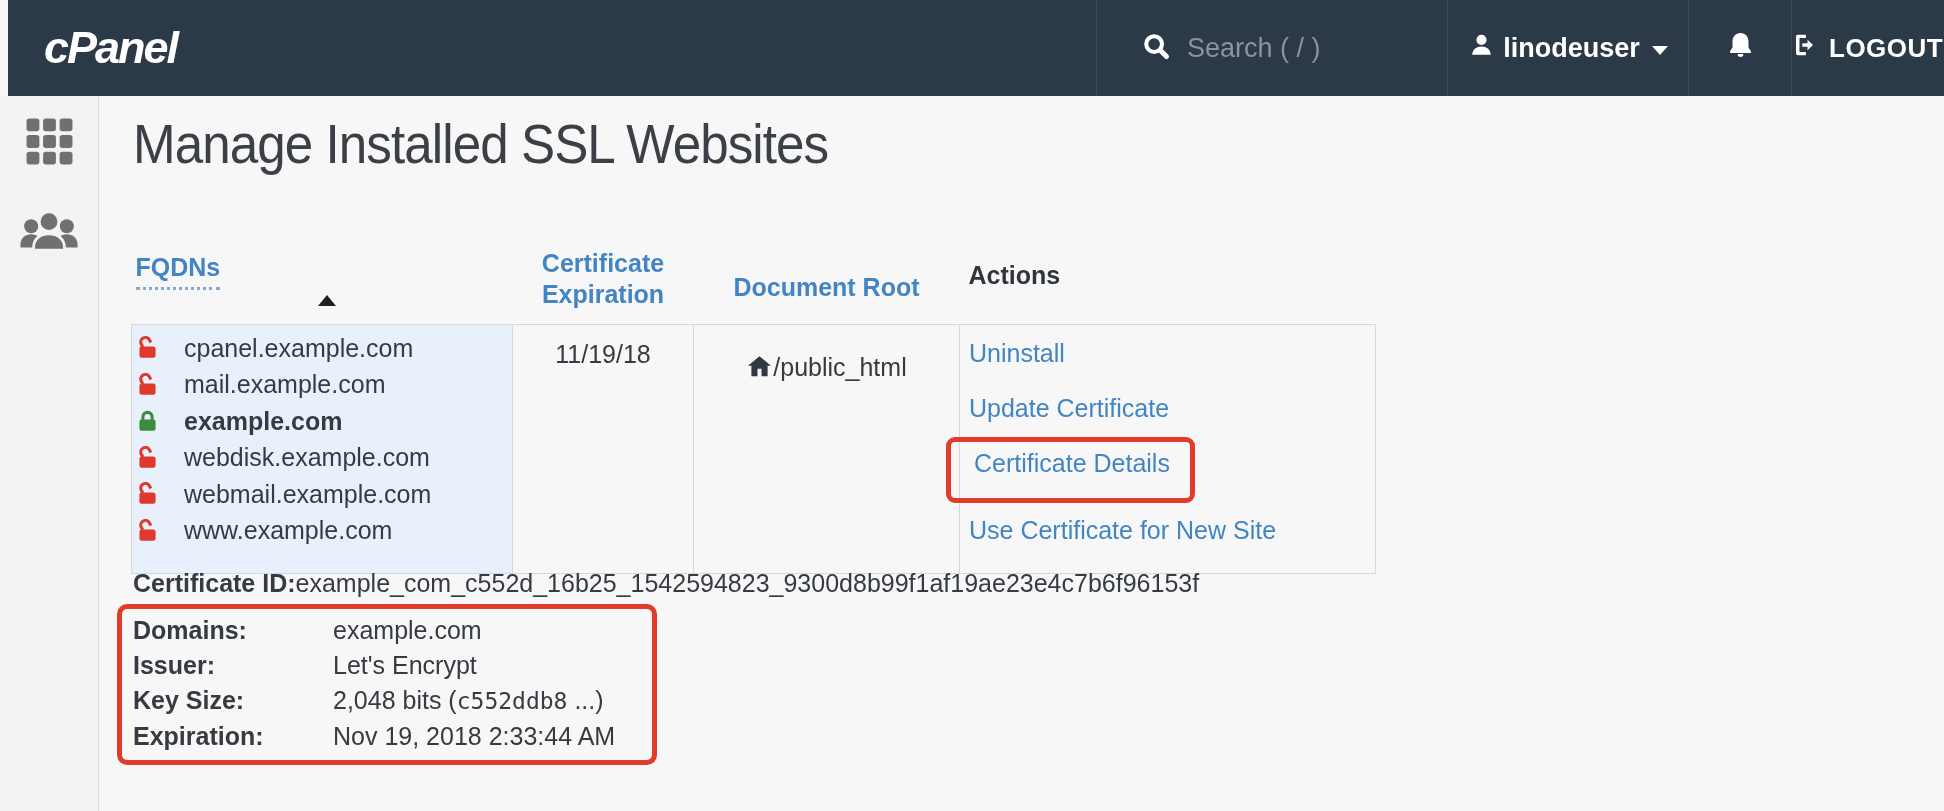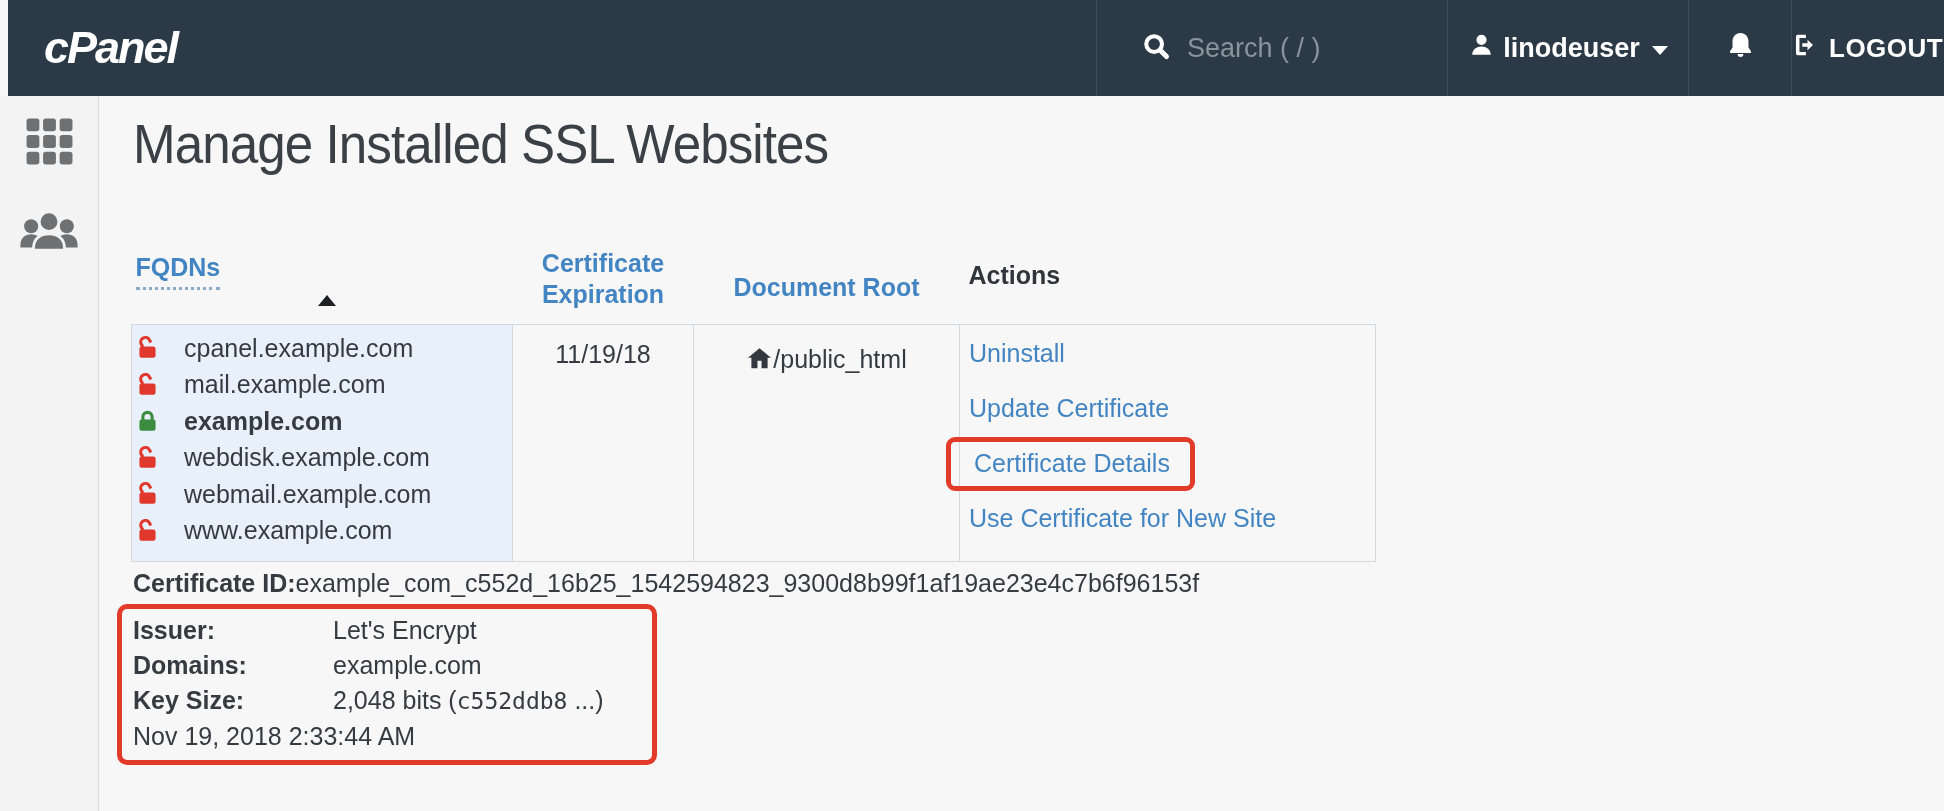--- a/index.html
+++ b/index.html
@@ -56,28 +56,28 @@
   th.h-actions{text-align:left;color:#2f353b;padding-left:9px}
   th.h-actions span{display:inline-block;margin-bottom:20px}
   tbody td{border:1px solid #d6d9dc;vertical-align:top}
   td.fqdn-cell{background:var(--fqdn-bg);padding:5px 0 0 3px}
   .fqdn-item{display:flex;align-items:center;height:36.5px;font-size:25px;gap:24px}
   .fqdn-item svg{flex:none}
   .fqdn-item.secured .domain{font-weight:bold}
   .lock-open{color:var(--lock-red)}
   .lock-closed{color:var(--lock-green)}
   td.exp-cell{text-align:center;padding-top:15px;font-size:25px}
-  td.root-cell{text-align:center;padding-top:20px;font-size:25px}
+  td.root-cell{text-align:center;padding-top:28px;font-size:25px}
   td.root-cell svg{vertical-align:-4px}
   td.actions-cell{padding:16px 0 0 9px}
   .action-row{margin-bottom:30px;font-size:25px;line-height:25px}
   .action-row a{color:var(--link);text-decoration:none;cursor:pointer}
   .action-row.boxed{margin-top:-14px;margin-bottom:15px}
   .highlight{display:inline-block;border:5px solid var(--accent-red);border-radius:9px;
-    padding:9px 20px 10px 23px;margin-left:-23px}
+    padding:9px 20px 22px 23px;margin-left:-23px}
 
   
   .details{position:absolute;top:472px;left:33px;font-size:25px}
   .cert-id-line{line-height:30px;white-space:nowrap}
   .cert-id-line .lbl{font-weight:bold}
   .details-box{display:inline-block;margin:6px 0 0 -16px;border:5px solid var(--accent-red);
     border-radius:10px;padding:4px 22px 6px 11px;min-width:540px}
   .detail-row{display:flex;line-height:35px;white-space:nowrap}
   .detail-label{font-weight:bold;width:200px;flex:none}
   .mono{font-family:"DejaVu Sans Mono",monospace;font-size:23px}
@@ -245,29 +245,30 @@
       </tr>
     </tbody>
   </table>
 
   <div class="details">
     <div class="cert-id-line">
       <span class="lbl">Certificate ID:</span><span>example_com_c552d_16b25_1542594823_9300d8b99f1af19ae23e4c7b6f96153f</span>
     </div>
     <div class="details-box">
       <div class="detail-row">
+        <span class="detail-label">Domains:</span>
+        <span>example.com</span>
+      </div>
+      <div class="detail-row">
         <span class="detail-label">Issuer:</span>
         <span>Let's Encrypt</span>
       </div>
       <div class="detail-row">
-        <span class="detail-label">Domains:</span>
-        <span>example.com</span>
-      </div>
-      <div class="detail-row">
         <span class="detail-label">Key Size:</span>
         <span><span>2,048 bits (</span><span class="mono">c552ddb8</span><span> ...)</span></span>
       </div>
       <div class="detail-row">
+        <span class="detail-label">Expiration:</span>
         <span>Nov 19, 2018 2:33:44 AM</span>
       </div>
     </div>
   </div>
 </div>
 
 </body></html>

